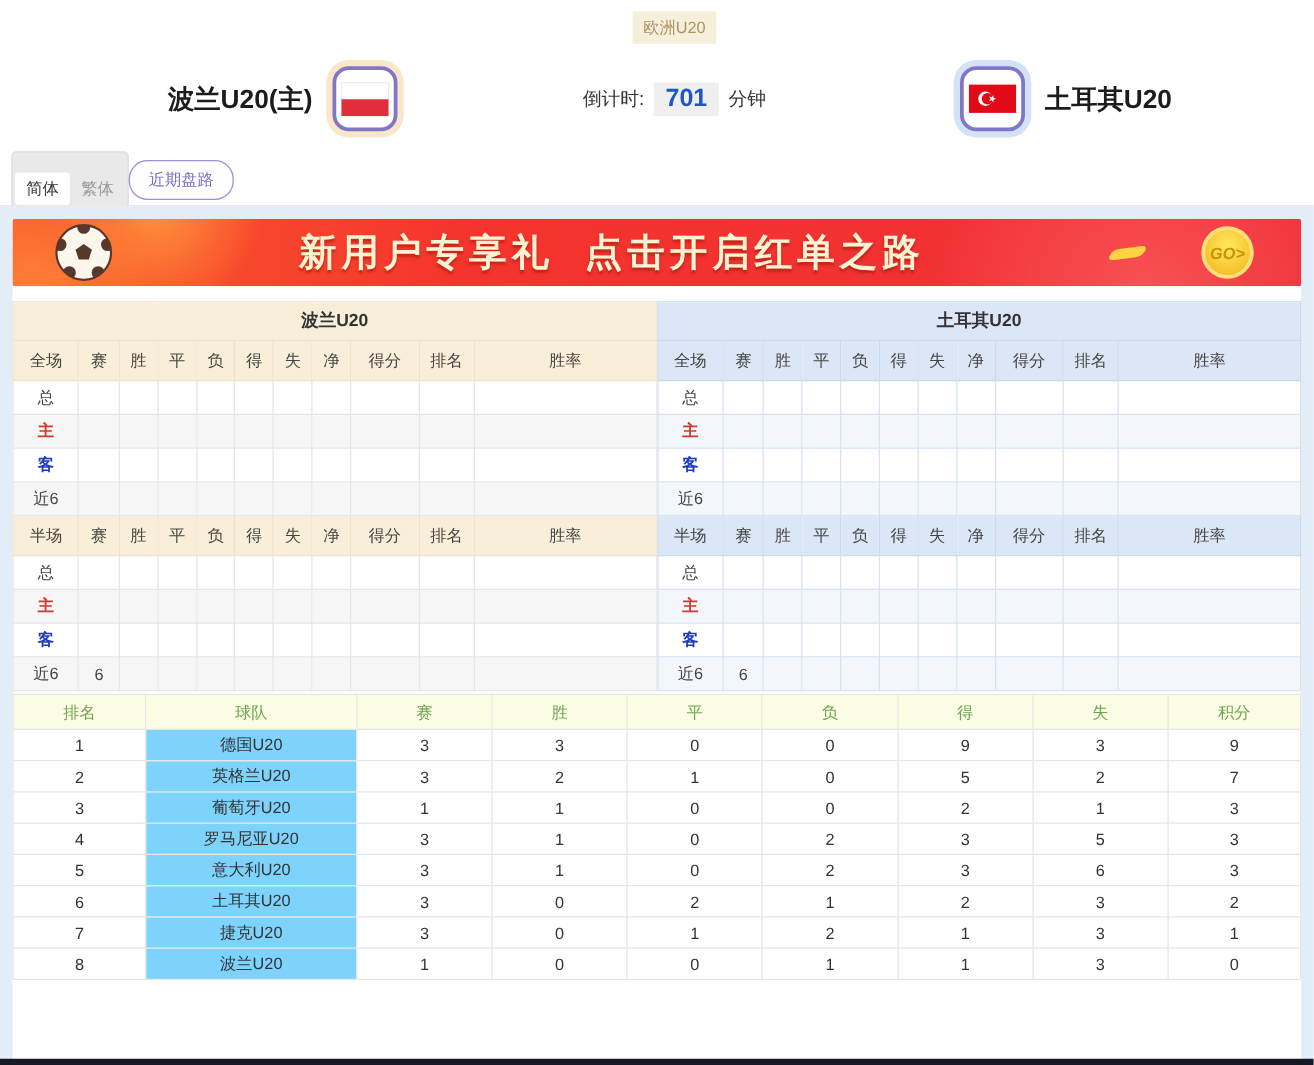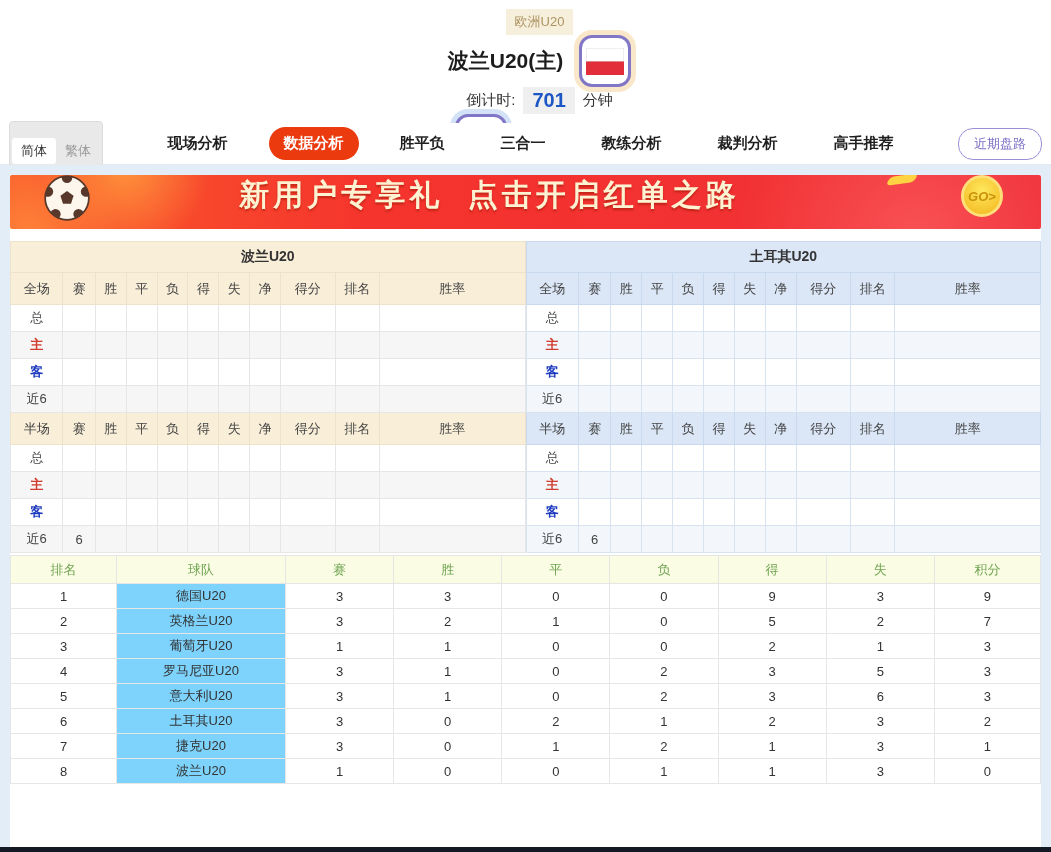--- a/index.html
+++ b/index.html
@@ -8,21 +8,21 @@
     width:1051px; height:852px; overflow:hidden;
     font-family:"Liberation Sans","DejaVu Sans",sans-serif;
     background:#fff; display:flex; flex-direction:column;
   }
 
   
   .match-header { background:#fff;padding-left:28px; }
   .kickoff-row { display:flex; justify-content:center; align-items:stretch; padding-top:9px; height:35px; }
   .league-badge { background:#f6efdc; color:#ad9361; font-size:13px; padding:5px 9px; display:flex; align-items:center; }
   .kickoff { background:#efefef; color:#333; font-weight:bold; font-size:14px; padding:5px 13px; display:flex; align-items:center; gap:6px; }
-  .teams-row { display:flex; align-items:center; height:88px;flex-direction:column; }
+  .teams-row { display:flex; align-items:center; height:88px; }
   .team { flex:1; display:flex; align-items:center; justify-content:center; gap:16px; }
   .team-name { font-size:21px; font-weight:bold; color:#1c1c1c; }
   .flag-wrap { width:52px; height:52px; border:3px solid #8177c6; border-radius:13px;
     display:flex; align-items:center; justify-content:center; background:#fff; }
   .ring-home { box-shadow:0 0 0 5px #f8e7c9; }
   .ring-away { box-shadow:0 0 0 5px #d3e2f6; }
   .countdown { width:230px; display:flex; justify-content:center; align-items:center; gap:8px; font-size:15px; color:#333; }
   .cd-value { background:#efefef; color:#1d56c5; font-weight:bold; font-size:20px; padding:2px 9px; }
 
   
@@ -32,21 +32,21 @@
   .lang.active { background:#fff; color:#333; }
   .tabs { flex:1; display:flex; justify-content:center; align-items:center; gap:26px; }
   .tab { font-size:15px; font-weight:bold; color:#1f1f1f; padding:7px 15px; cursor:pointer; white-space:nowrap; }
   .tab.active { background:#ea3a0e; color:#fff; border-radius:17px; }
   .recent-btn { border:1px solid #9a90d8; color:#7a6fc5; background:#fff; border-radius:15px; font-size:13px; padding:6px 15px; cursor:pointer; font-family:Liberation Mono, monospace; }
 
   
   .content-bg { flex:1; background:#e3edf7; padding:10px 10px 0; position:relative; }
   .content { background:#fff; min-height:100%; }
 
-  .banner { height:54px; display:flex; align-items:flex-start; overflow:hidden; border-radius:2px; cursor:pointer;
+  .banner { height:54px; display:flex; align-items:center; overflow:hidden; border-radius:2px; cursor:pointer;
     background:
       radial-gradient(circle at 115px -8px, rgba(255,150,60,.95), rgba(255,150,60,0) 85px),
       radial-gradient(circle at 20px 60px, rgba(255,140,60,.8), rgba(255,140,60,0) 90px),
       radial-gradient(circle at 88% 120%, rgba(255,110,110,.55), rgba(255,110,110,0) 180px),
       linear-gradient(90deg,#fa5c2b,#f5342d 35%,#ef2e38);
   }
   .ball { margin-left:34px; display:flex; }
   .banner-text { flex:1; text-align:center; font-size:30px; font-weight:bold; color:#fdf3d2;
     letter-spacing:4px; text-shadow:0 2px 2px rgba(150,25,0,.55); white-space:nowrap; }
   .banner-dash { width:26px; height:9px; background:#ffd341; border-radius:6px; transform:skewX(-35deg) rotate(-8deg); margin-right:46px; }
@@ -115,29 +115,20 @@
       <span class="team-name">土耳其U20</span>
     </div>
   </div>
 </div>
 
 <nav>
   <div class="lang-toggle">
     <span class="lang active">简体</span>
     <span class="lang">繁体</span>
   </div>
-  <div class="tabs" id="tabs">
-      <span class="tab">现场分析</span>
-      <span class="tab active">数据分析</span>
-      <span class="tab">胜平负</span>
-      <span class="tab">三合一</span>
-      <span class="tab">教练分析</span>
-      <span class="tab">裁判分析</span>
-      <span class="tab">高手推荐</span>
-    </div>
   <button class="recent-btn">近期盘路</button>
 </nav>
 
 <div class="content-bg">
   <div class="content">
 
     <div class="banner">
       <span class="ball">
         <svg width="46" height="46" viewBox="0 0 40 40">
           <defs>

